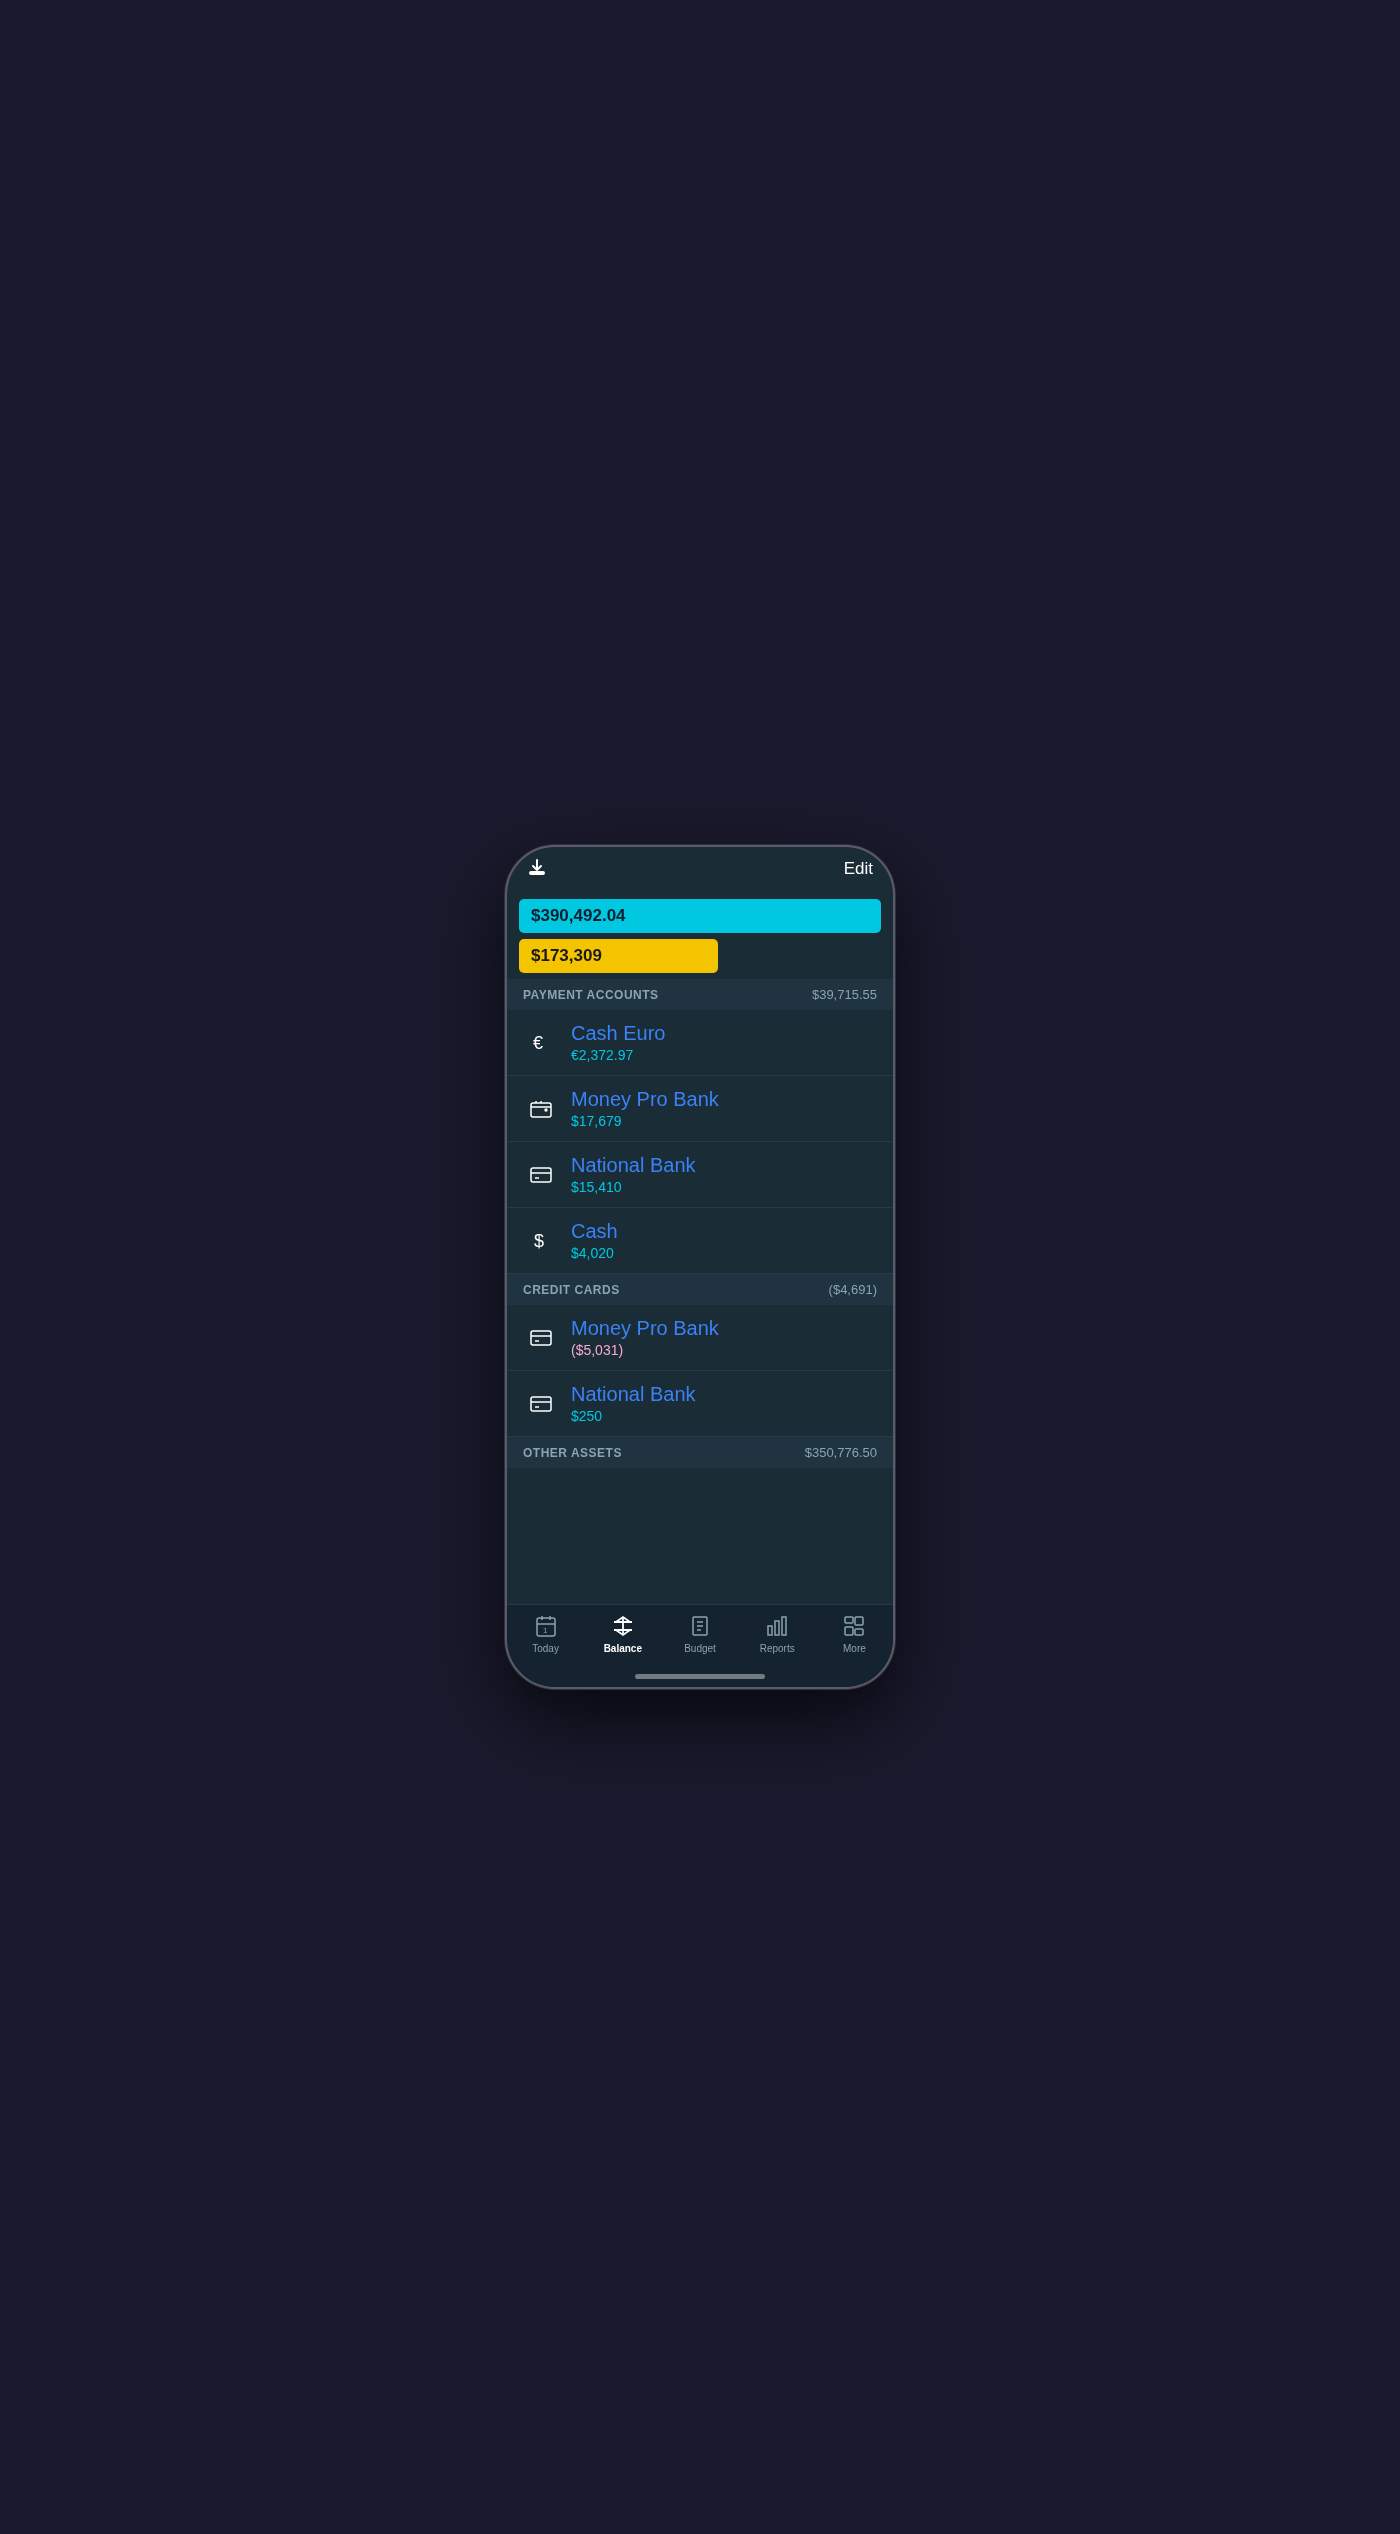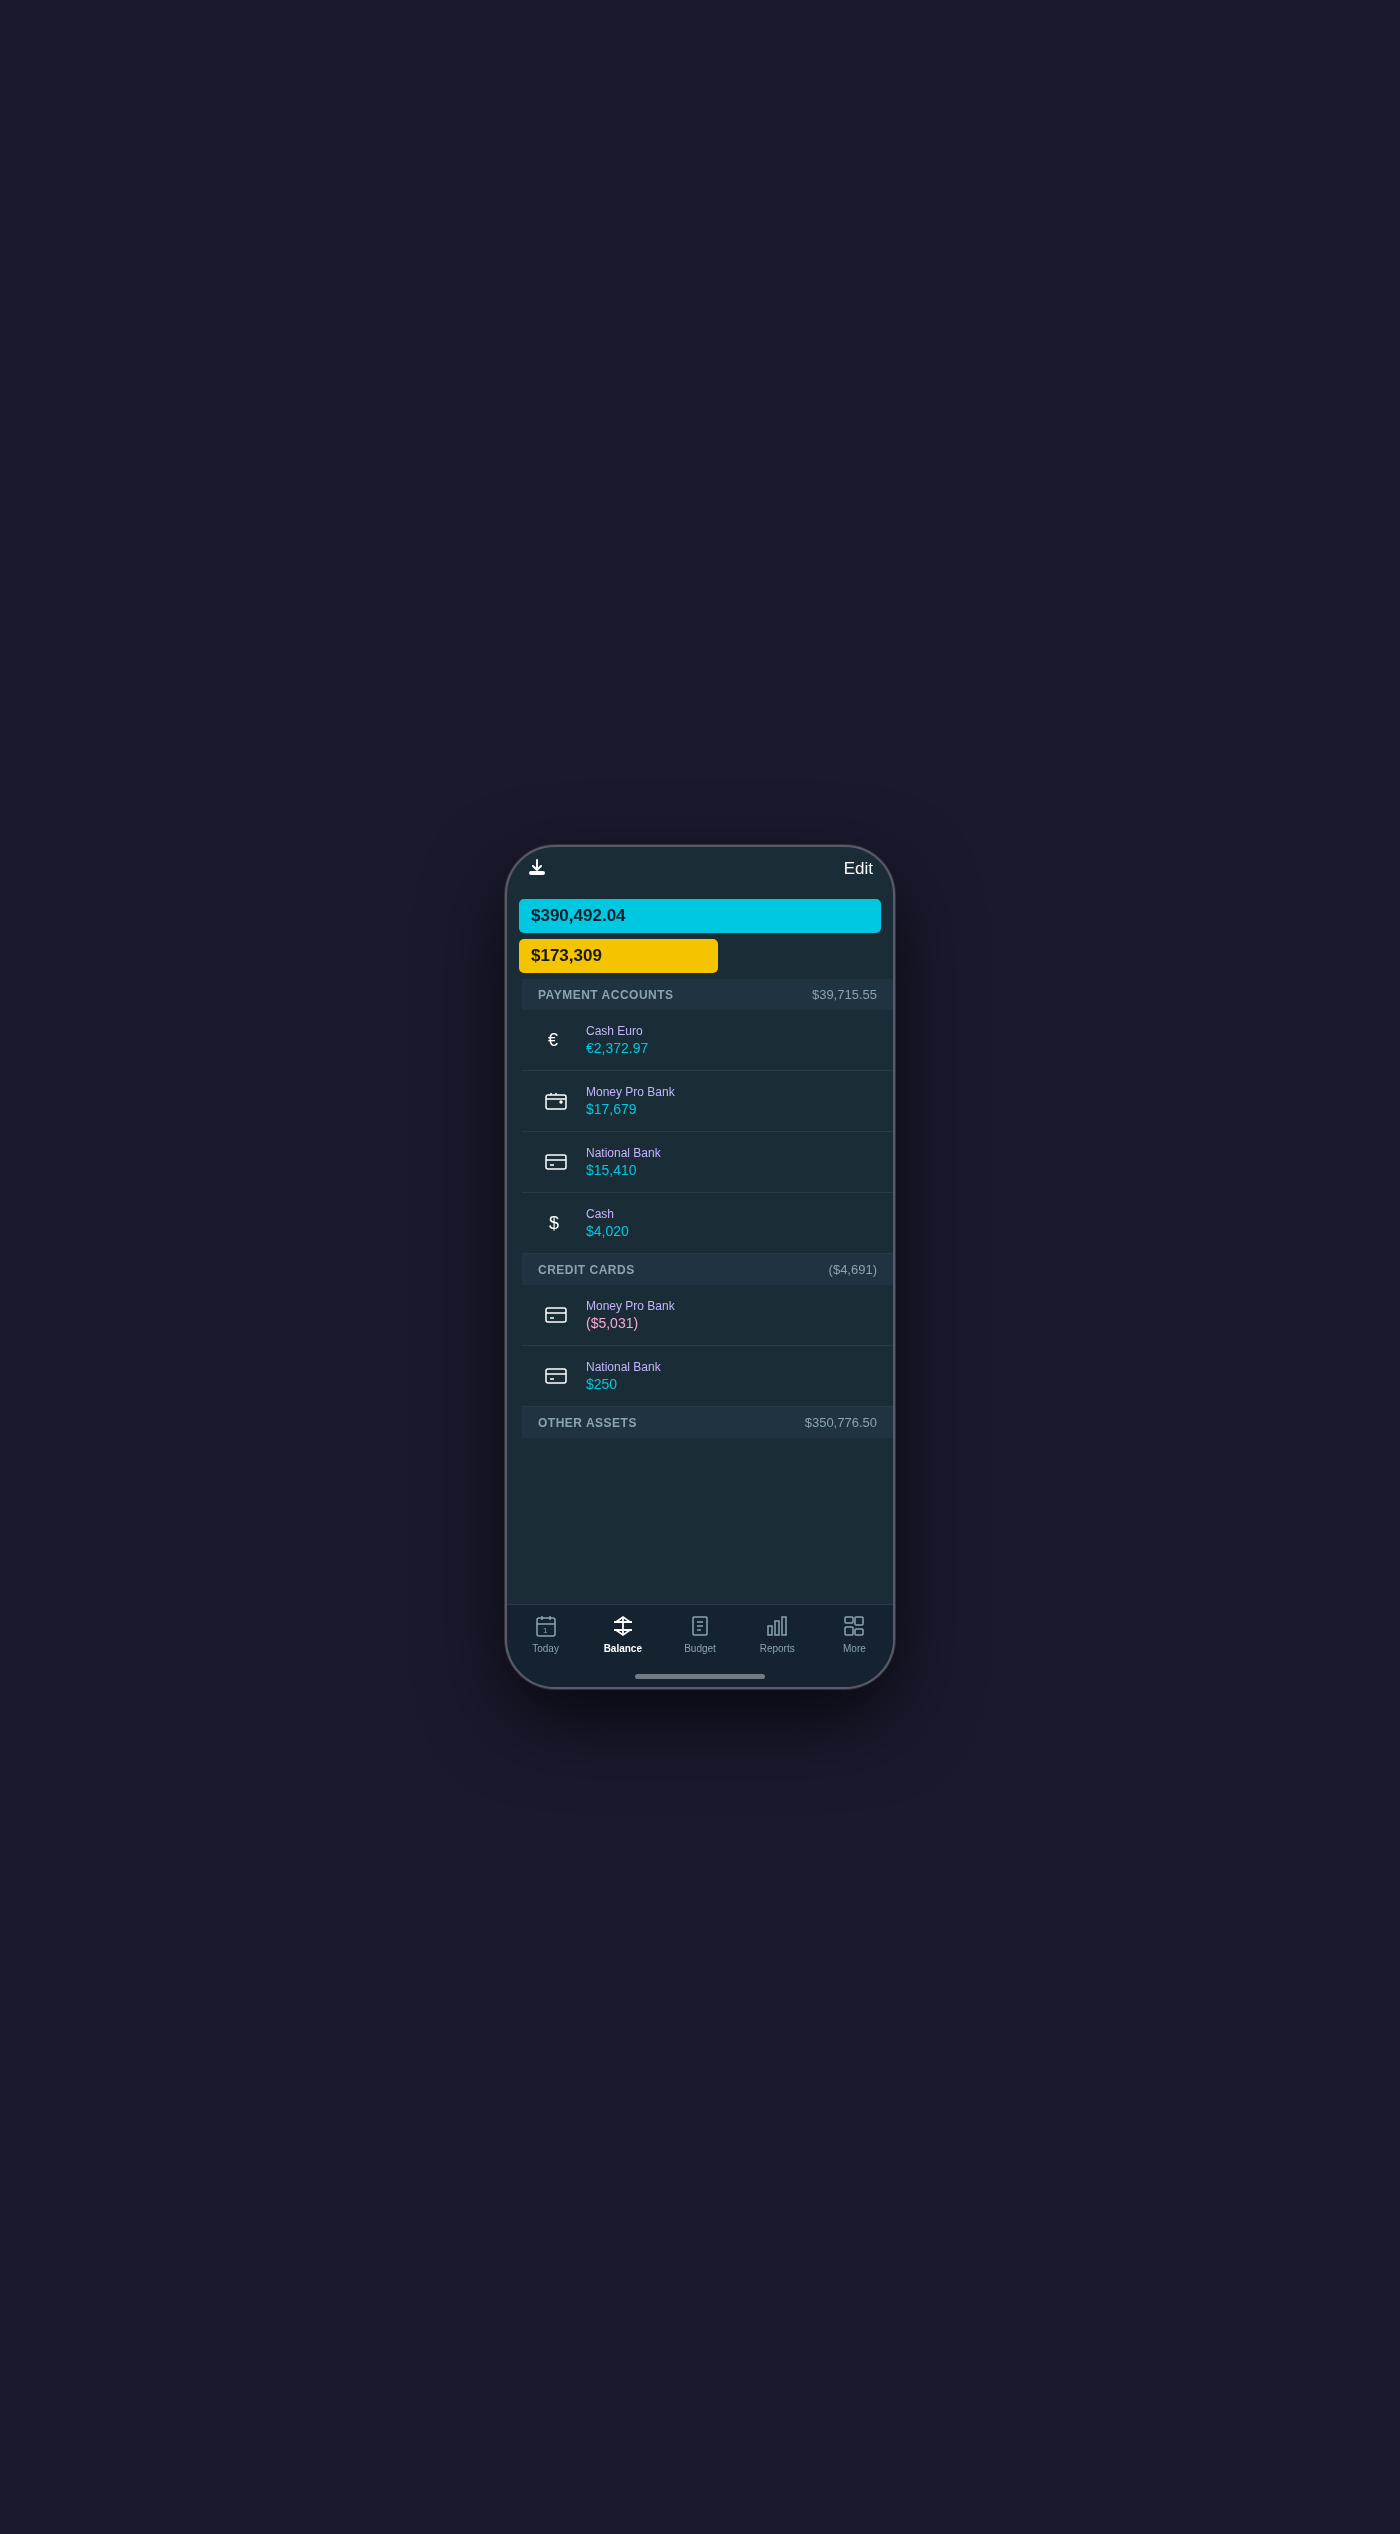--- a/index.html
+++ b/index.html
@@ -175,21 +175,20 @@
       color: #1a1a1a;
       font-size: 17px;
       font-weight: 700;
     }
 
     
     .scroll-content {
       flex: 1;
       overflow-y: auto;
       overflow-x: hidden;
-      padding-left: 15px;
     }
     .scroll-content::-webkit-scrollbar { display: none; }
 
     
     .section-header {
       background: #1f3340;
       padding: 8px 16px;
       display: flex;
       justify-content: space-between;
       align-items: center;
@@ -232,22 +231,22 @@
       fill: none;
       stroke: #fff;
       stroke-width: 1.5;
     }
 
     .account-info {
       flex: 1;
     }
 
     .account-name {
-      color: #c4b5fd;
-      font-size: 12px;
+      color: #3b82f6;
+      font-size: 20px;
       font-weight: 500;
       margin-bottom: 2px;
     }
 
     .account-amount {
       font-size: 14px;
       font-weight: 400;
     }
 
     .amount-cyan { color: #00c8e0; }

